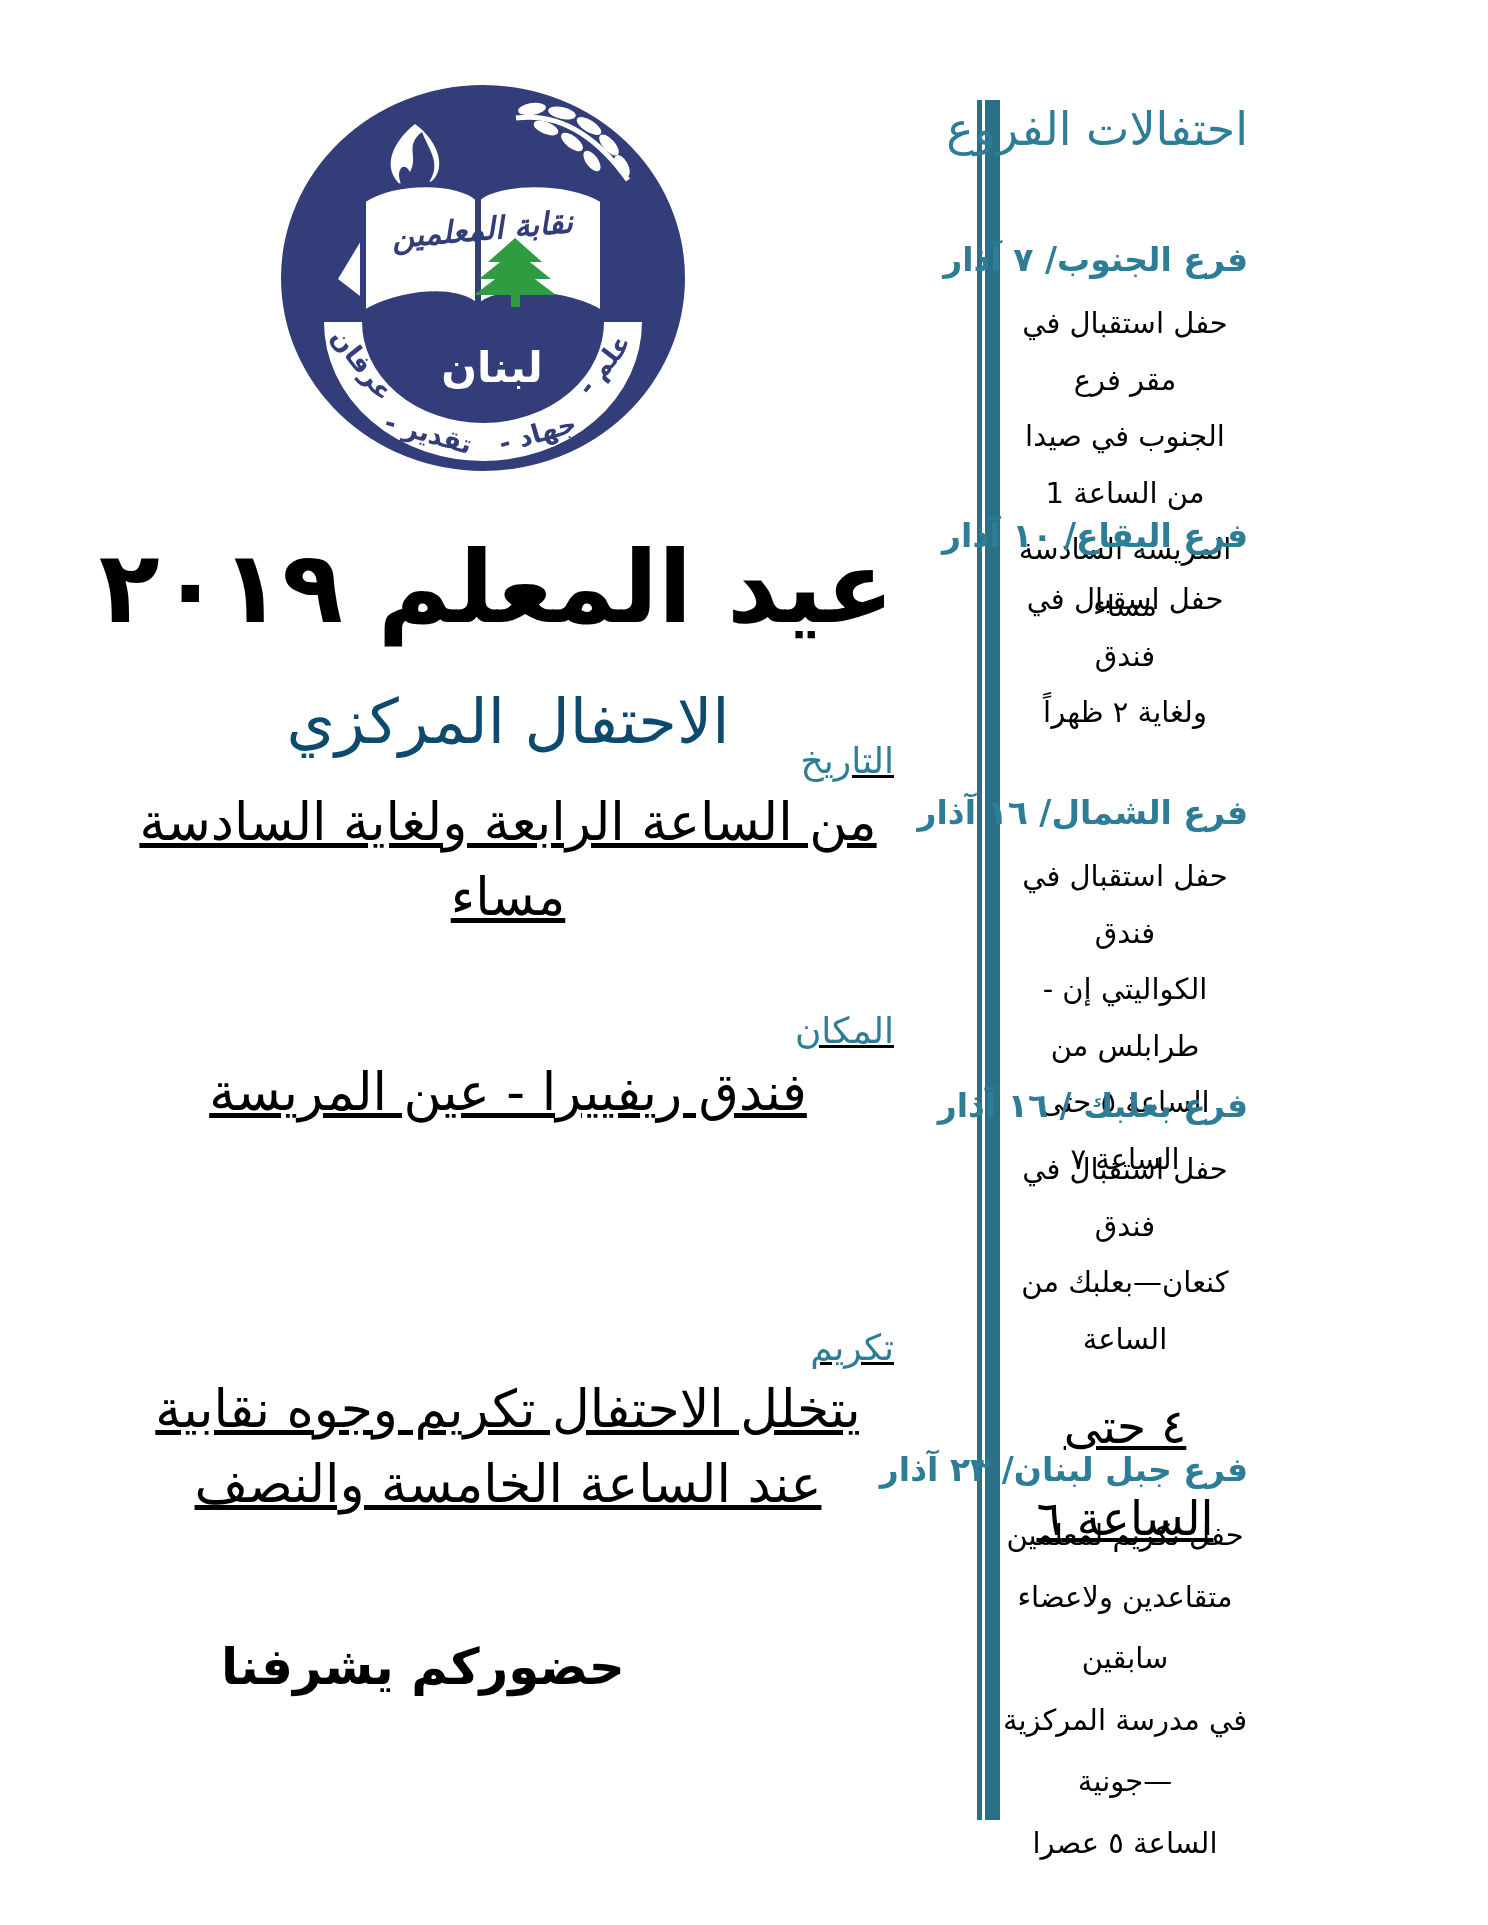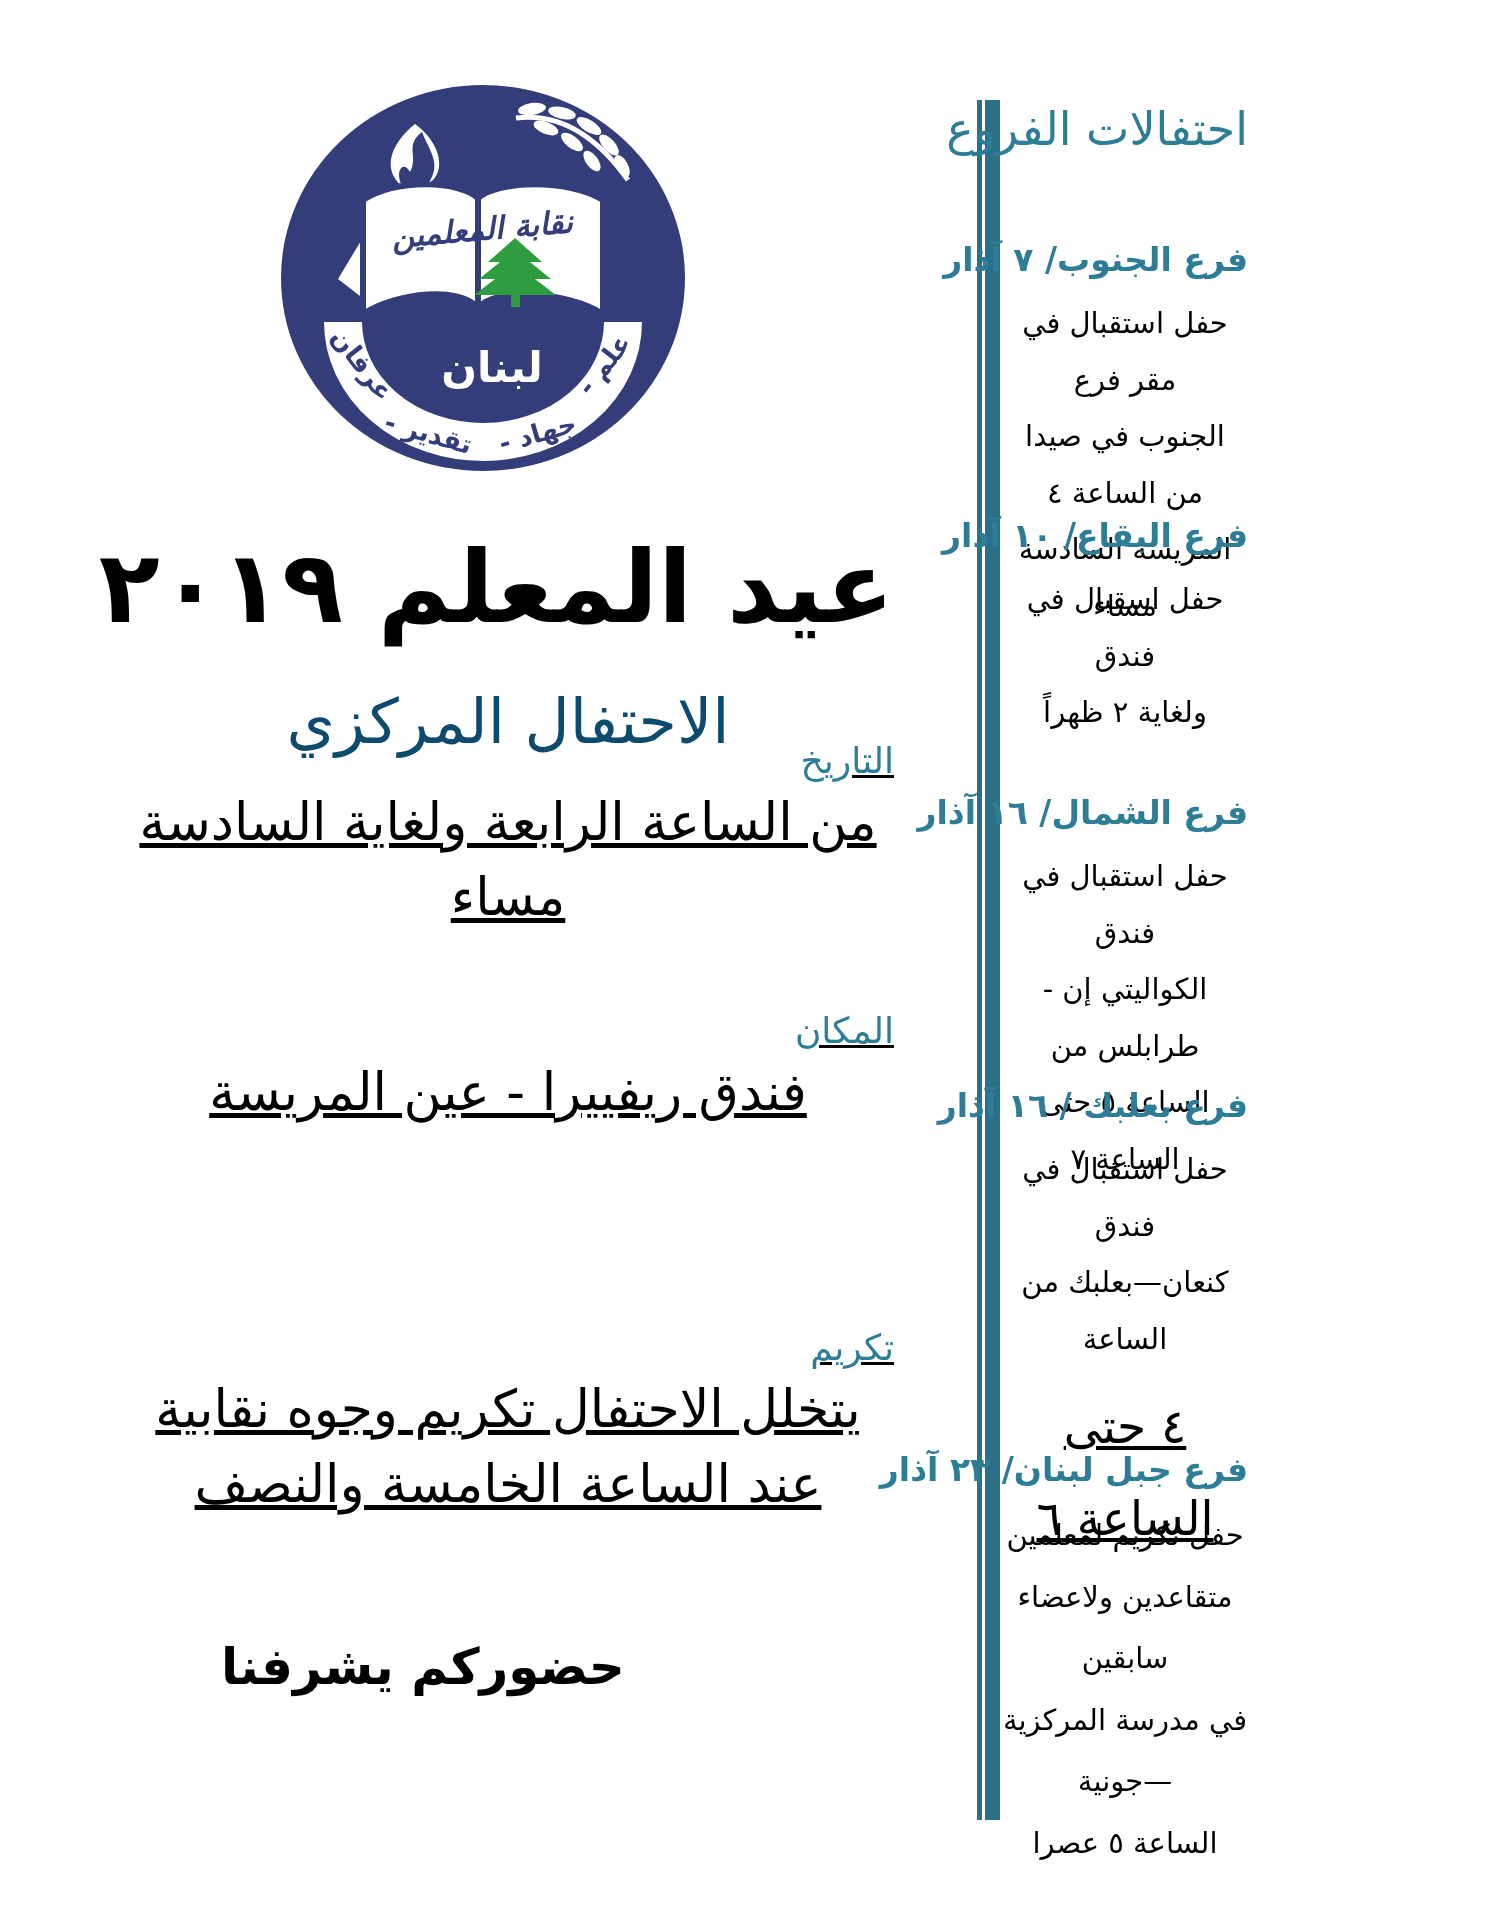--- a/index.html
+++ b/index.html
@@ -155,21 +155,21 @@
 </div>
 
 <div class="sidebar">
 
   <div class="sb-title">احتفالات الفروع</div>
 
   <div class="sb-sec s1">
     <div class="sb-heading">فرع الجنوب/  ٧ آذار</div>
     <div class="sb-body">
       <span class="line">حفل استقبال في  مقر فرع</span>
-      <span class="line">الجنوب في صيدا من الساعة ٤</span>
+      <span class="line">الجنوب في صيدا من الساعة 1</span>
       <span class="line">المريسة السادسة مساء</span>
     </div>
   </div>
 
   <div class="sb-sec s2">
     <div class="sb-heading">فرع البقاع/ ١٠ آذار</div>
     <div class="sb-body">
       <span class="line">حفل اسقبال في فندق</span>
       <span class="line">ولغاية ٢ ظهراً</span>
     </div>

